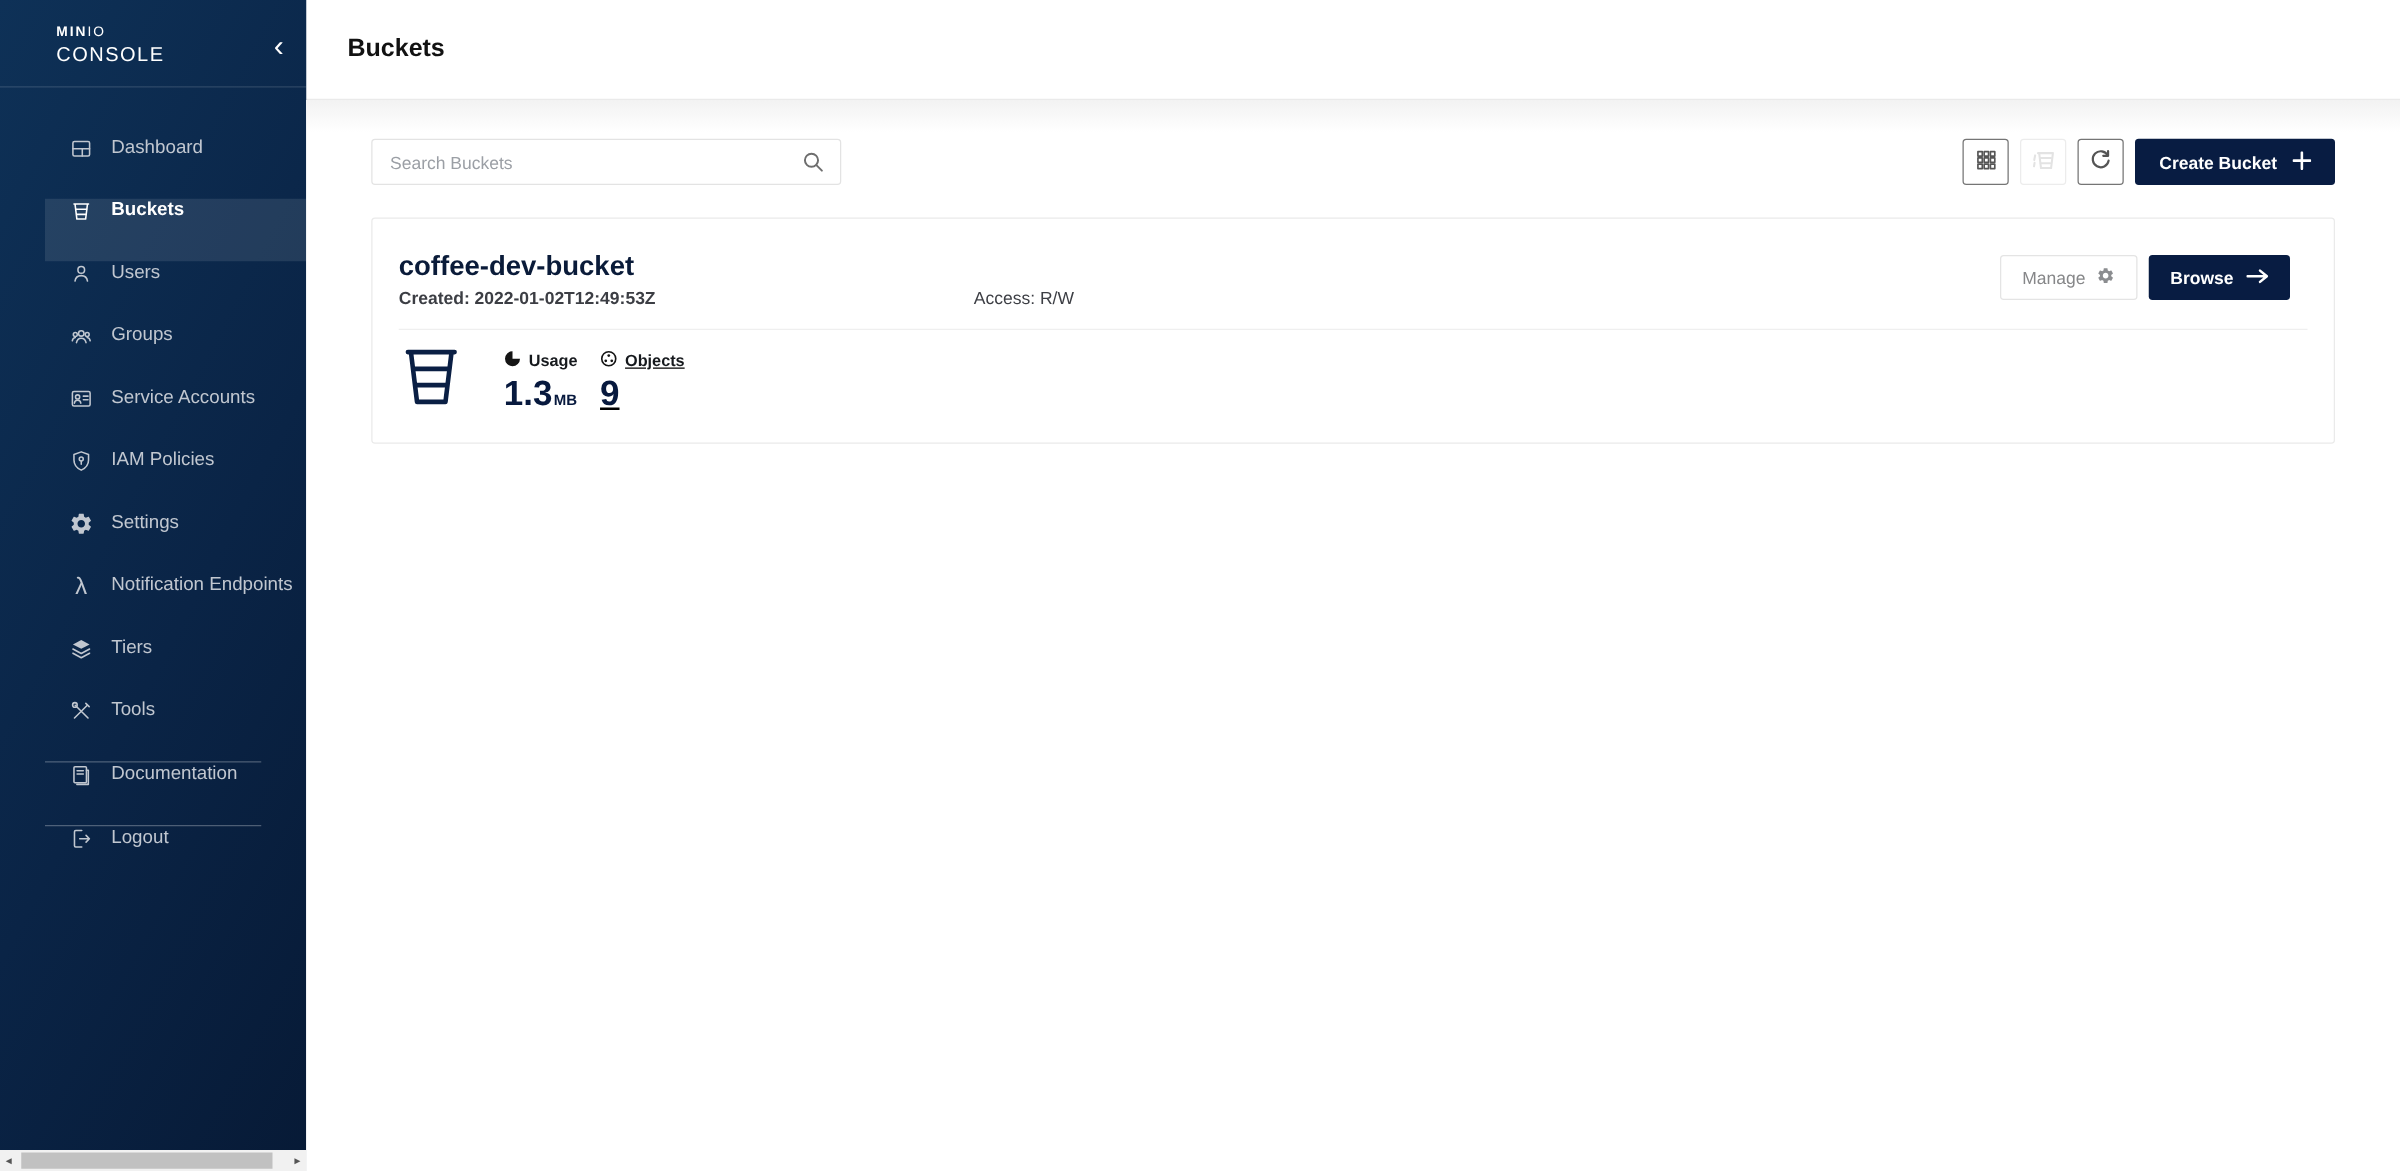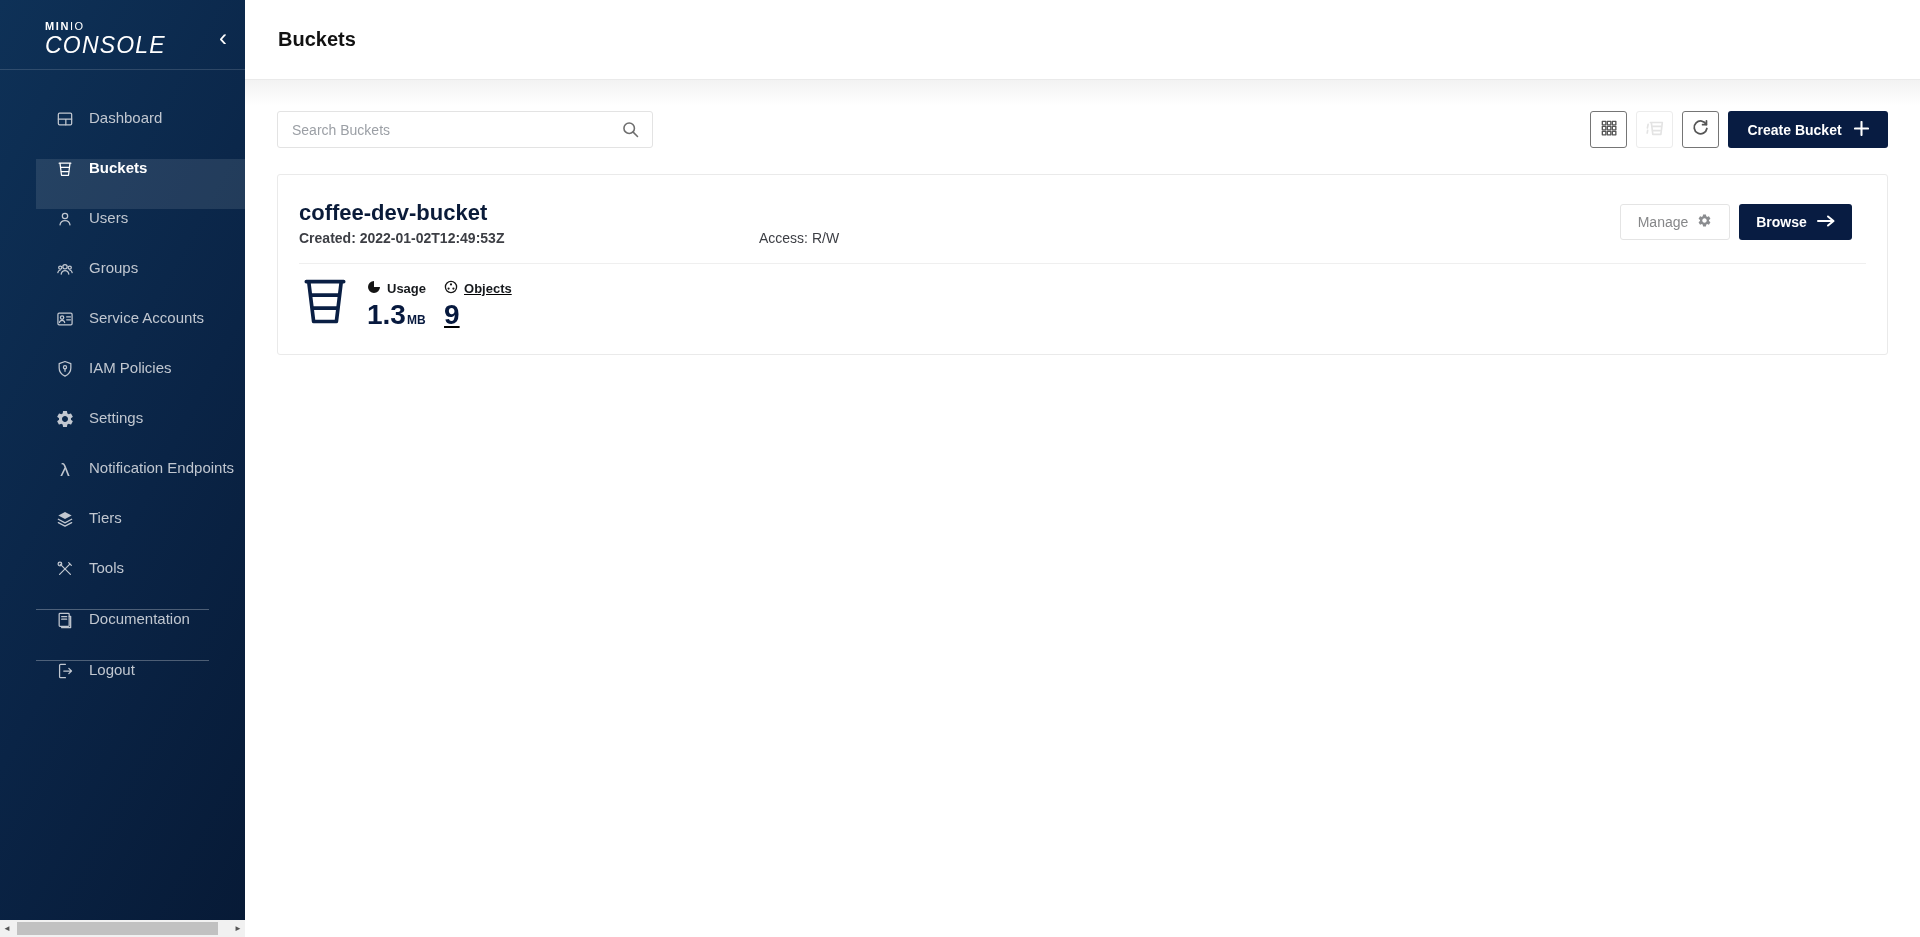--- a/index.html
+++ b/index.html
@@ -7,21 +7,21 @@
               font-family:"Liberation Sans", sans-serif; }
   .app { position:relative; width:1920px; height:937px; display:flex; }
 
   
   .sidebar { position:relative; width:245px; height:937px; flex:0 0 245px;
              background:linear-gradient(118deg,#0e3157 0%,#0a2446 55%,#071a36 100%); }
   .logo-block { height:70px; padding:20px 0 0 45px; position:relative;
                 border-bottom:1px solid rgba(255,255,255,0.14); }
   .logo-top { color:#fff; font-size:11px; letter-spacing:1.6px; line-height:12px; }
   .logo-top .b { font-weight:700; }
-  .logo-main { color:#fff; font-size:23px; font-weight:400; letter-spacing:1.2px; line-height:26px;font-style:italic; }
+  .logo-main { color:#fff; font-size:16px; font-weight:400; letter-spacing:1.2px; line-height:26px; }
   .collapse-btn { position:absolute; right:18px; top:26px; color:#fff; font-size:24px;
                   line-height:24px; cursor:pointer; background:none; border:none; }
   .menu { padding-top:39px; }
   .menu-item { height:50px; margin-left:36px; padding-left:19px; display:flex;
                align-items:flex-start; gap:14px; color:#c1c7d0; font-size:15px; cursor:pointer; }
   .menu-item.active { background:rgba(255,255,255,0.10); color:#fff; font-weight:700; }
   .mi-icon { width:20px; height:20px; display:flex; align-items:center; justify-content:center; }
   .mi-icon svg { width:20px; height:20px; stroke:currentColor; fill:none;
                  stroke-width:1.5; stroke-linecap:round; stroke-linejoin:round; }
   .mi-icon .fillme { fill:currentColor; stroke:none; }
@@ -34,21 +34,21 @@
   .sb-arrow { position:absolute; top:3px; font-size:8px; color:#555; line-height:11px; }
   .sb-arrow.left { left:3px; }
   .sb-arrow.right { right:3px; }
   .sb-thumb { position:absolute; left:17px; top:2px; width:201px; height:13px; background:#c1c1c1; }
 
   
   .main { flex:1; display:flex; flex-direction:column; }
   .page-header { height:80px; background:#fff; border-bottom:1px solid #eaeaea;
                  display:flex; align-items:center; padding-left:33px; }
   .page-title { font-size:20px; font-weight:700; color:#121212; }
-  .content { position:relative; flex:1; background:#fff; padding:0 32px; }
+  .content { position:relative; flex:1; background:#fff; padding:0 52px; }
   .content::before { content:""; position:absolute; left:0; right:0; top:0; height:26px;
                      background:linear-gradient(#f2f2f2,rgba(255,255,255,0)); pointer-events:none; }
 
   
   .toolbar { position:relative; z-index:1; margin-top:31px; display:flex;
              align-items:center; justify-content:space-between; }
   .search-box { position:relative; width:376px; height:37px; }
   .search-box input { width:100%; height:100%; border:1px solid #e3e3e3; border-radius:3px;
                       padding:0 40px 0 14px; font-size:14px; color:#333; outline:none;
                       font-family:"Liberation Sans", sans-serif; }
@@ -83,21 +83,21 @@
   .browse-btn { width:113px; height:36px; border:none; border-radius:3px; background:#081C42;
                 color:#fff; font-size:14px; font-weight:600; display:flex; align-items:center;
                 justify-content:center; gap:10px; cursor:pointer;
                 font-family:"Liberation Sans", sans-serif; }
   .browse-btn svg { stroke:#fff; stroke-width:2; stroke-linecap:round; stroke-linejoin:round; fill:none; }
   .card-divider { height:1px; background:#efefef; margin:17px 21px 0 21px; }
   .metrics { display:flex; align-items:flex-start; padding:12px 21px 0 21px; }
   .big-bucket-icon { width:52px; height:58px; }
   .big-bucket-icon svg { stroke:#0A1F44; stroke-width:4.5; fill:none;
                          stroke-linecap:round; stroke-linejoin:round; }
-  .metric { margin-left:16px; }
+  .metric { margin-left:32px; }
   .metric + .metric { margin-left:18px;text-decoration:underline; }
   .metric-label { display:flex; align-items:center; gap:6px; font-size:13px;
                   font-weight:600; color:#16191d; margin-top:4px; }
   .metric-label svg { width:14px; height:14px; }
   .metric-value { display:flex; align-items:baseline; margin-top:2px;
                   color:#07193E; font-weight:600; }
   .metric-value .num { font-size:28px; line-height:32px; }
   .metric-value .unit { font-size:12px; margin-left:1px; }
 </style>
 </head>

